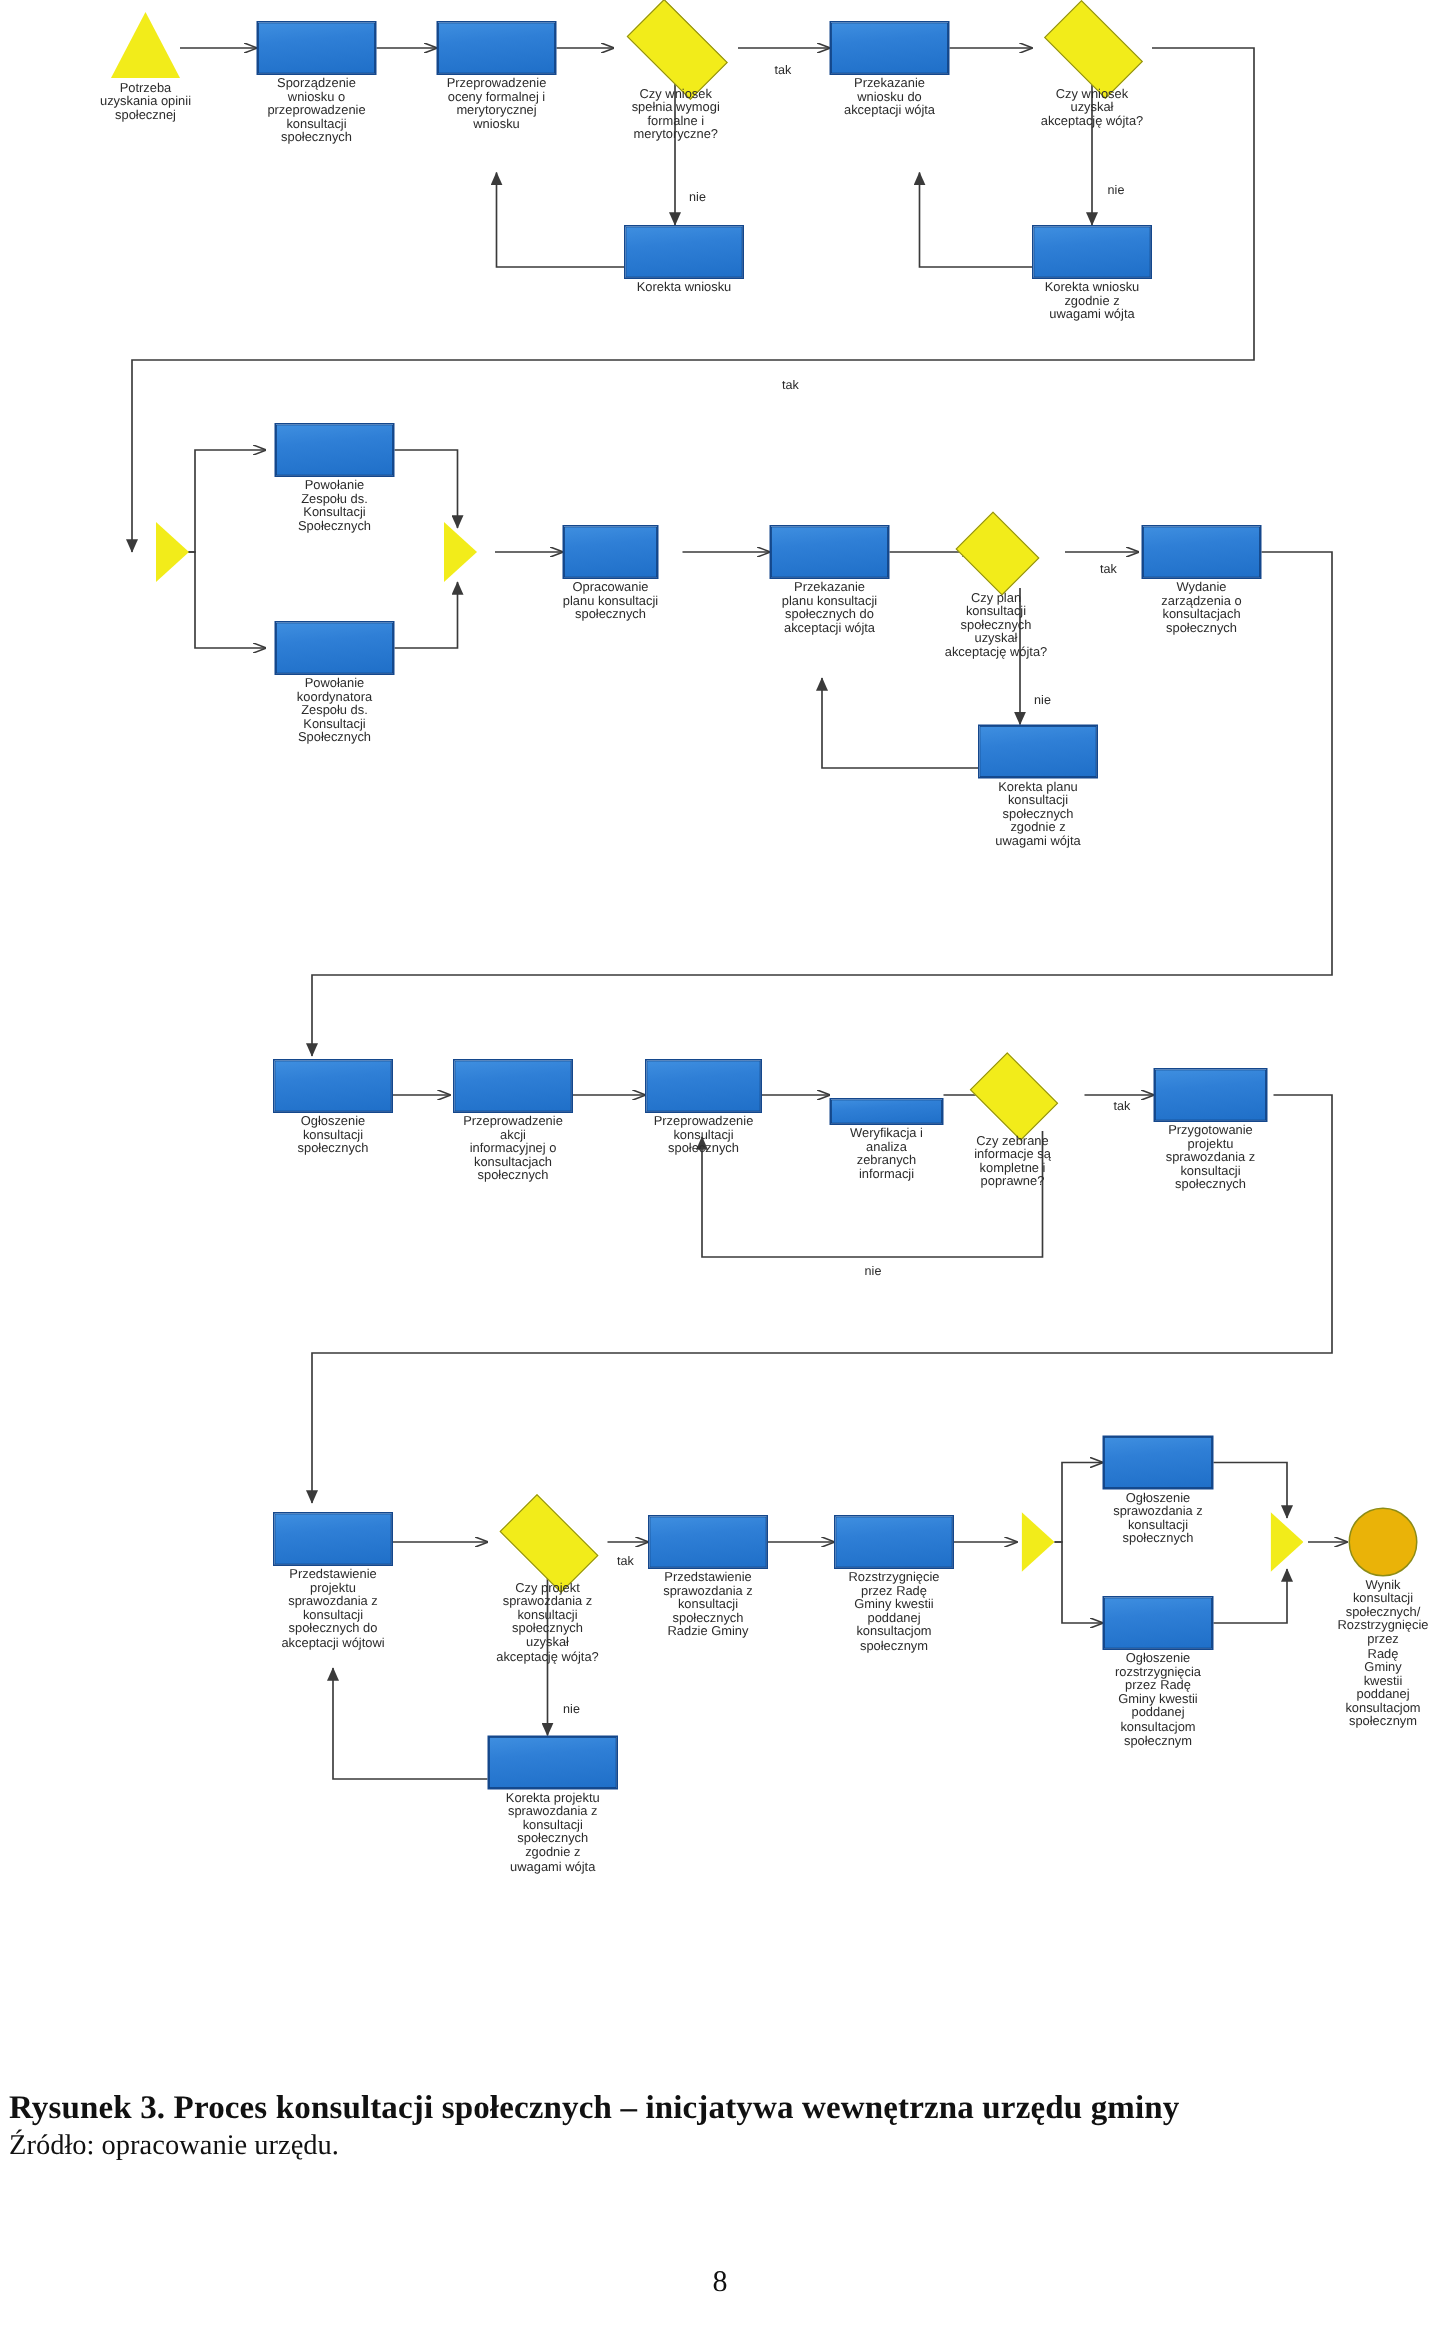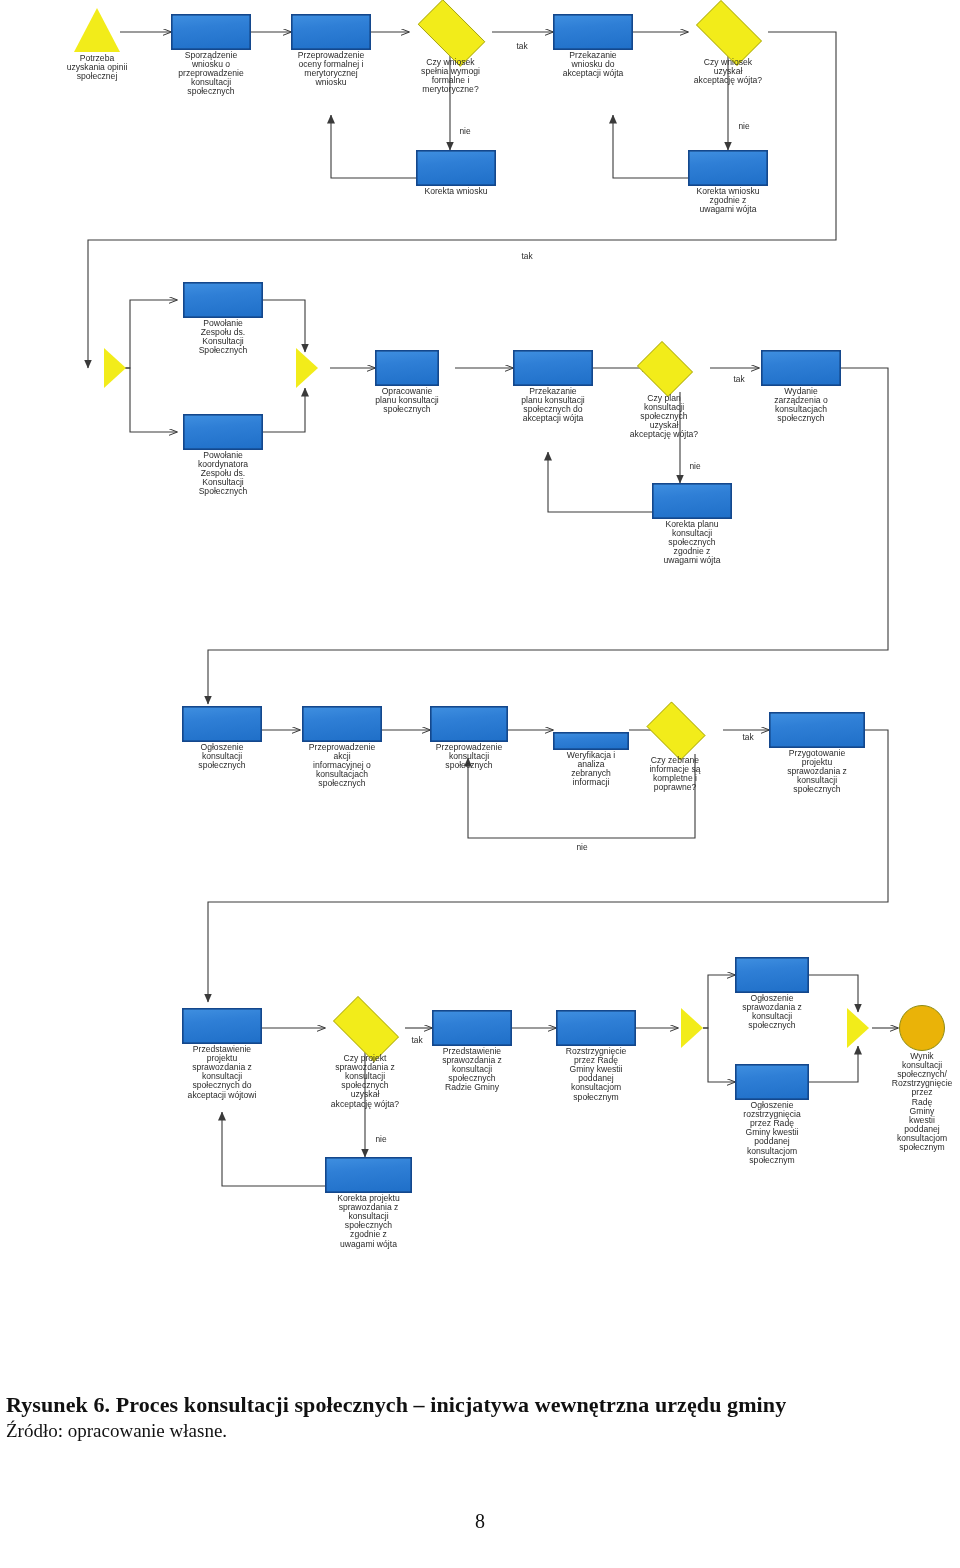--- a/index.html
+++ b/index.html
@@ -274,21 +274,21 @@
       <div class="caption">Weryfikacja i<br>analiza<br>zebranych<br>informacji</div>
     </div>
 
     <div class="node" style="left:642px;top:706px;width:66px;height:48px;">
       <div class="diamond shape" style="width:66px;height:48px;">
           <i></i>
         </div>
       <div class="caption">Czy zebrane<br>informacje są<br>kompletne i<br>poprawne?</div>
     </div>
 
-    <div class="node rect" style="left:769px;top:712px;width:96px;height:36px;">
+    <div class="node rect" style="left:769px;top:712px;width:76px;height:36px;">
       <div class="caption">Przygotowanie<br>projektu<br>sprawozdania z<br>konsultacji<br>społecznych</div>
     </div>
 
     <div class="edge-label" style="left:748px;top:737px;">tak</div>
     <div class="edge-label" style="left:582px;top:847px;">nie</div>
 
     <div class="node rect" style="left:182px;top:1008px;width:80px;height:36px;">
       <div class="caption">Przedstawienie<br>projektu<br>sprawozdania z<br>konsultacji<br>społecznych do<br>akceptacji wójtowi</div>
     </div>
 
@@ -336,19 +336,19 @@
     <div class="node rect" style="left:325px;top:1157px;width:87px;height:36px;">
       <div class="caption">Korekta projektu<br>sprawozdania z<br>konsultacji<br>społecznych<br>zgodnie z<br>uwagami wójta</div>
     </div>
 
     <div class="edge-label" style="left:417px;top:1040px;">tak</div>
     <div class="edge-label" style="left:381px;top:1139px;">nie</div>
 
   </div>
 
   <div id="footer">
-    <div class="fig-title">Rysunek 6. Proces konsultacji społecznych – inicjatywa wewnętrzna urzędu gminy</div>
-    <div class="fig-src">Źródło: opracowanie własne.</div>
+    <div class="fig-title">Rysunek 3. Proces konsultacji społecznych – inicjatywa wewnętrzna urzędu gminy</div>
+    <div class="fig-src">Źródło: opracowanie urzędu.</div>
   </div>
 
   <div id="pageno">8</div>
 
 </div>
 
 </body></html>

